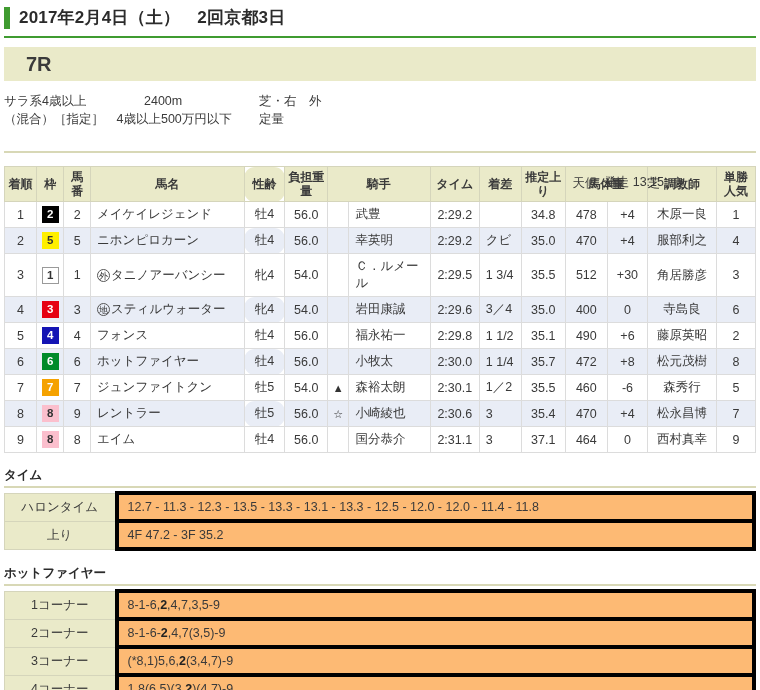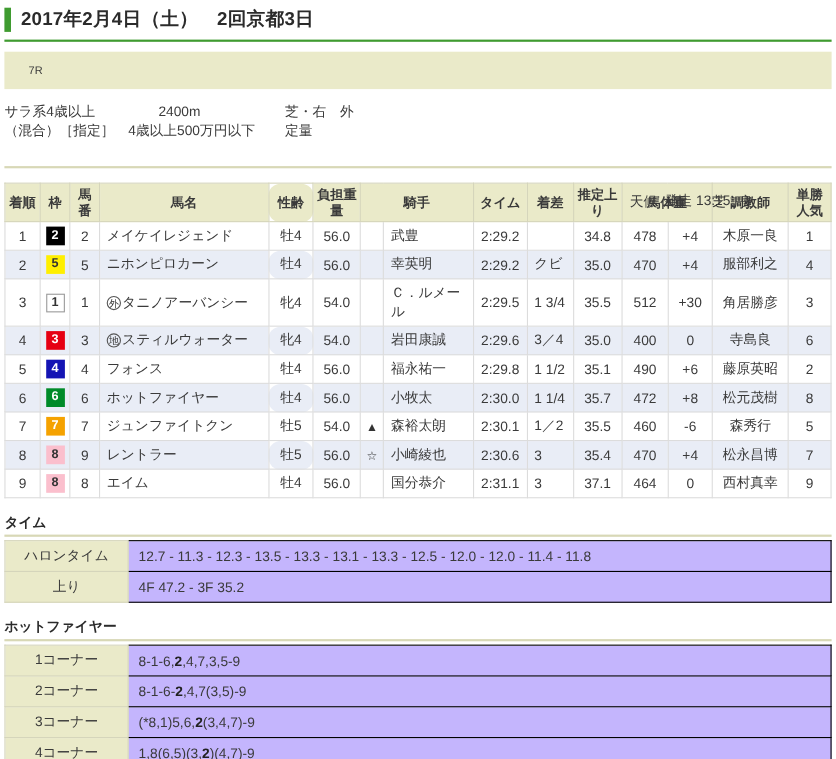--- a/index.html
+++ b/index.html
@@ -43,22 +43,22 @@
   
   .race-banner {
     margin: 9px 4px 0 4px;
     background: #eaeac9;
     height: 34px;
     display: flex;
     align-items: center;
     padding-left: 22px;
   }
   .race-num {
-    font-size: 10px;
-    font-weight: normal;
+    font-size: 20px;
+    font-weight: bold;
     color: #3b3b3b;
   }
 
   
   .conditions {
     margin: 0 4px;
     padding: 11px 0 8px 0;
     border-bottom: 2px solid #d8d8b6;
     position: relative;
     height: 72px;
@@ -188,24 +188,24 @@
     background: #eaeac9;
     border: 1px solid #d5d5bb;
     text-align: center;
     padding: 5px 9px;
     font-weight: normal;
     color: #3a3a3a;
     width: 112px;
     height: 24px;
   }
   .kv-table td {
-    border: 1px solid #000000;
+    border: 4px solid #000000;
     padding: 5px 9px;
     color: #3a3a3a;
-    background: #c4b5fd;
+    background: #fdba74;
     height: 24px;
   }
   .kv-table td b { font-weight: bold; color: #222222; }
 </style>
 </head>
 <body>
 
 <div class="page-title-wrap">
   <div class="title-accent"></div>
   <div class="page-title">2017年2月4日（土）　2回京都3日</div>

